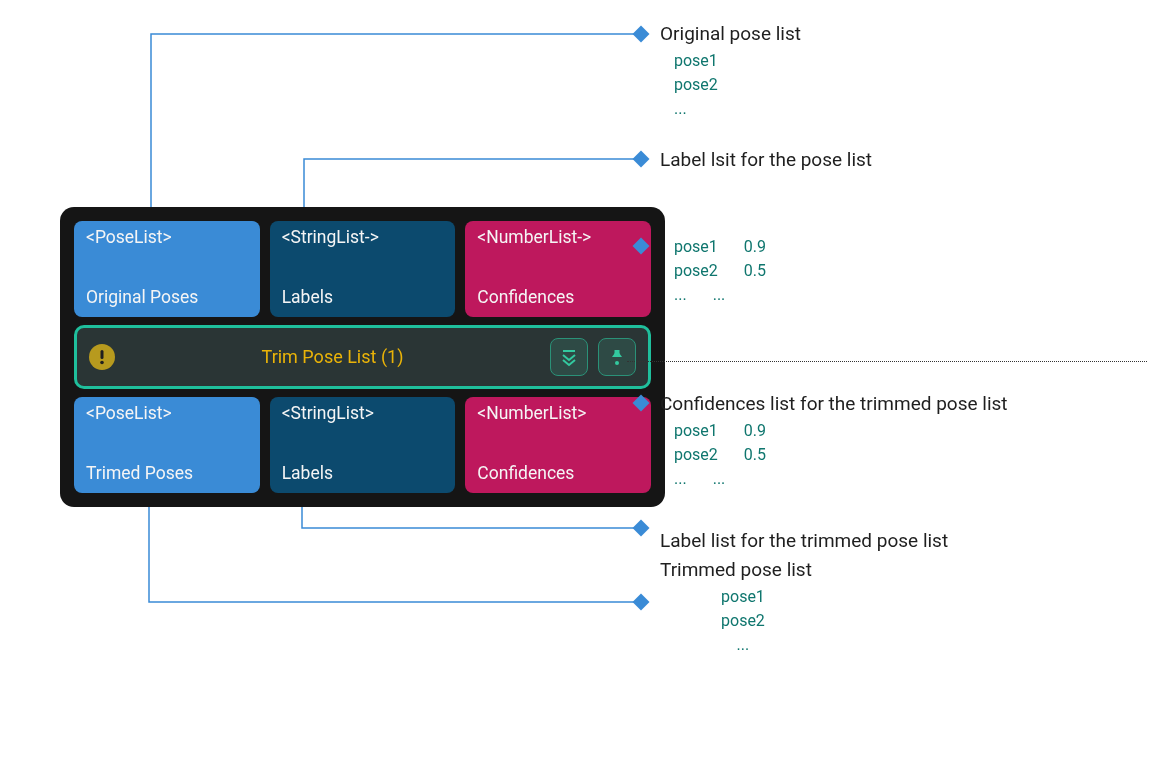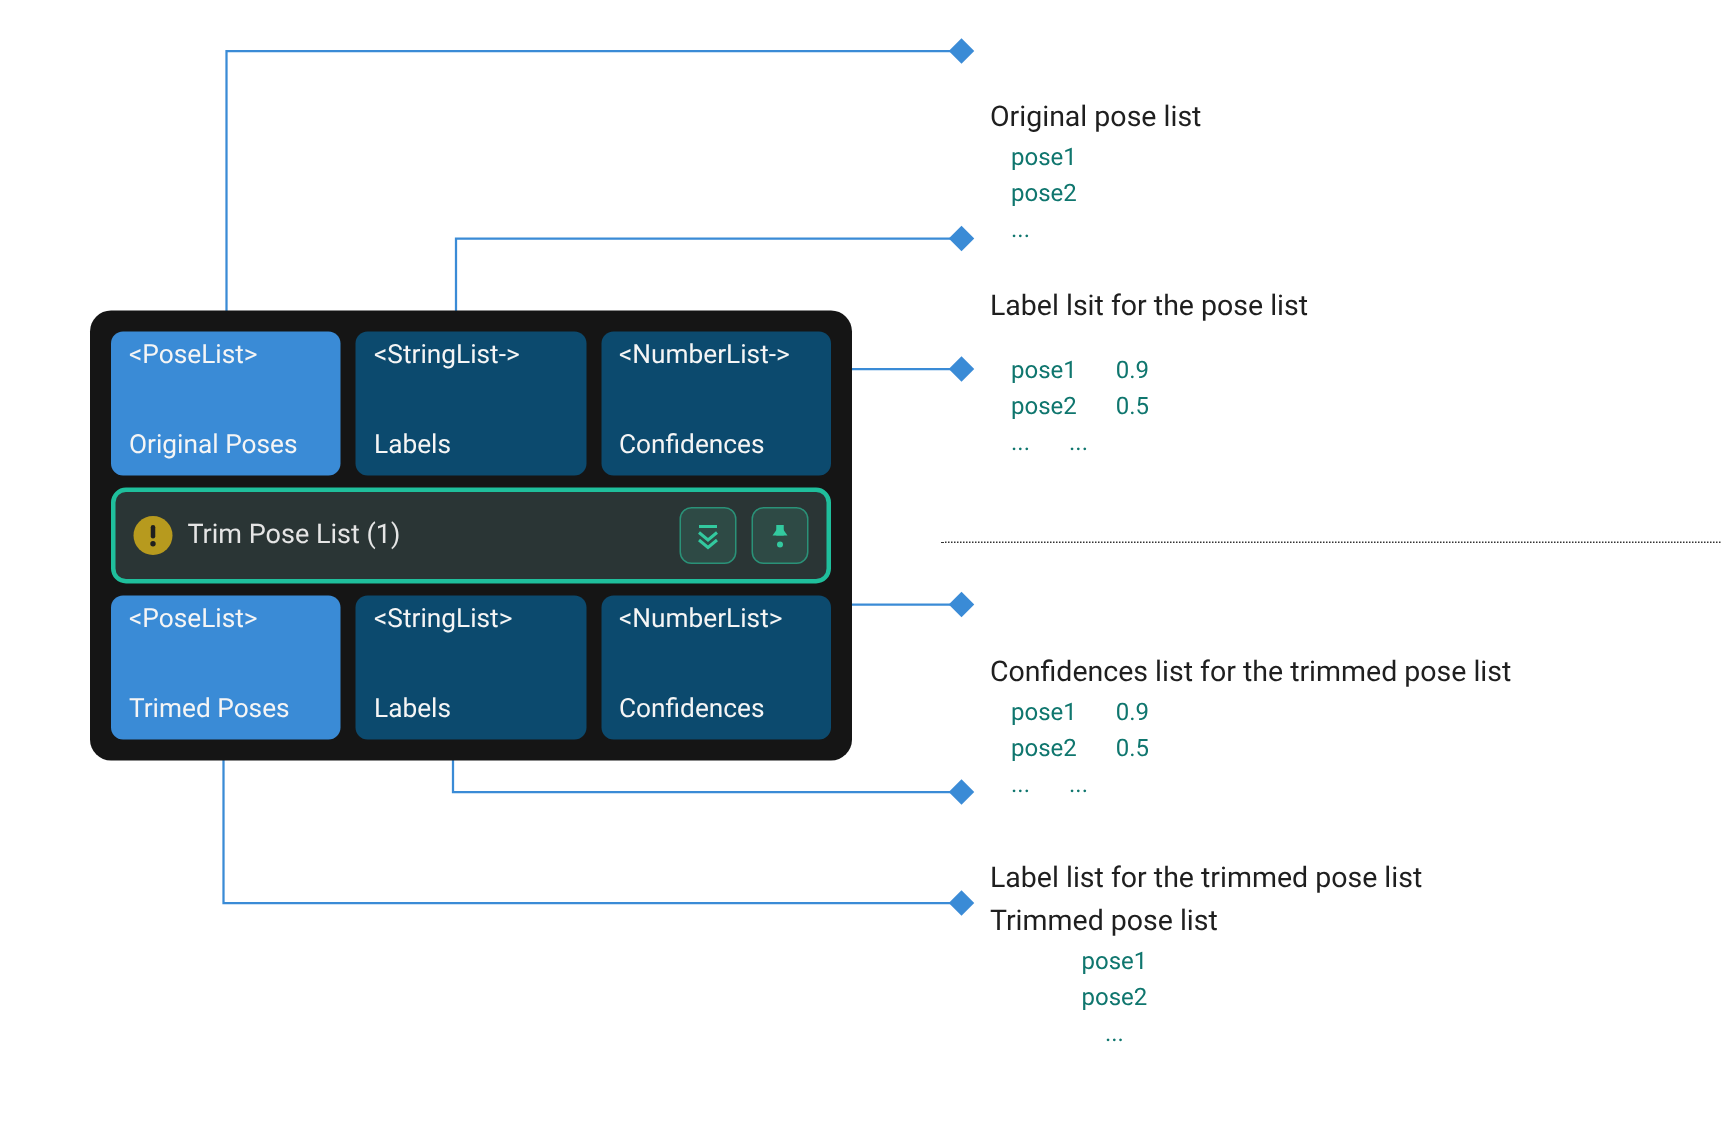--- a/index.html
+++ b/index.html
@@ -7,21 +7,21 @@
     font-family: -apple-system, BlinkMacSystemFont, "Segoe UI", Roboto, Arial, sans-serif;
     background: #fff;
     width: 1156px;
     height: 764px;
     position: relative;
   }
   .node-panel {
     position: absolute;
     left: 60px;
     top: 207px;
-    width: 508px;
+    width: 605px;
     background: #151515;
     border-radius: 14px;
     padding: 14px;
     color: #e6e6e6;
   }
   .port-row {
     display: flex;
     gap: 10px;
     margin-bottom: 8px;
   }
@@ -30,53 +30,53 @@
     padding: 6px 12px 8px 12px;
     flex: 1;
     color: #f5f5f5;
     line-height: 1.25;
     font-size: 17.5px;
   }
   .port .type { display:block; }
   .port .name { display:block;margin-top:38px; }
   .port-blue   { background: #3a8bd6; }
   .port-brown  { background: #0c4a6e; }
-  .port-plum   { background: #0c4a6e; }
+  .port-plum   { background: #be185d; }
   .node-center {
     background: #2a3535;
     border: 3px solid #1fbf9c;
     border-radius: 10px;
     padding: 10px 12px;
     display: flex;
     align-items: center;
     gap: 10px;
     margin-bottom: 8px;
   }
   .warn-badge {
     width: 26px; height: 26px;
     border-radius: 50%;
     background: #b79a1e;
     display: flex; align-items: center; justify-content: center;
   }
-  .node-title { flex: 1; font-size: 18px; color: #e5e5e5; }
+  .node-title { flex: 1; font-size: 18px; color: #eab308; text-align: center; }
   .icon-btn {
     width: 38px; height: 38px;
     background: #2e4a45;
     border: 1.5px solid #2a9278;
     border-radius: 8px;
     display: flex; align-items: center; justify-content: center;
     cursor: pointer;
   }
   
   .anno {
     position: absolute;
     font-size: 19px;
     color: #1f1f1f;
   }
-  .anno-title { margin-bottom: 4px; margin-top: 44px; }
+  .anno-title { margin-bottom: 4px; }
   .anno-items { font-size: 16px; color: #0f766e; padding-left: 14px; line-height: 1.5; }
   .anno-items .row { display:flex; gap: 26px; }
   .diamond {
     position: absolute;
     width: 12px; height: 12px;
     background: #3a8bd6;
     transform: rotate(45deg);
   }
   .divider {
     position: absolute;

